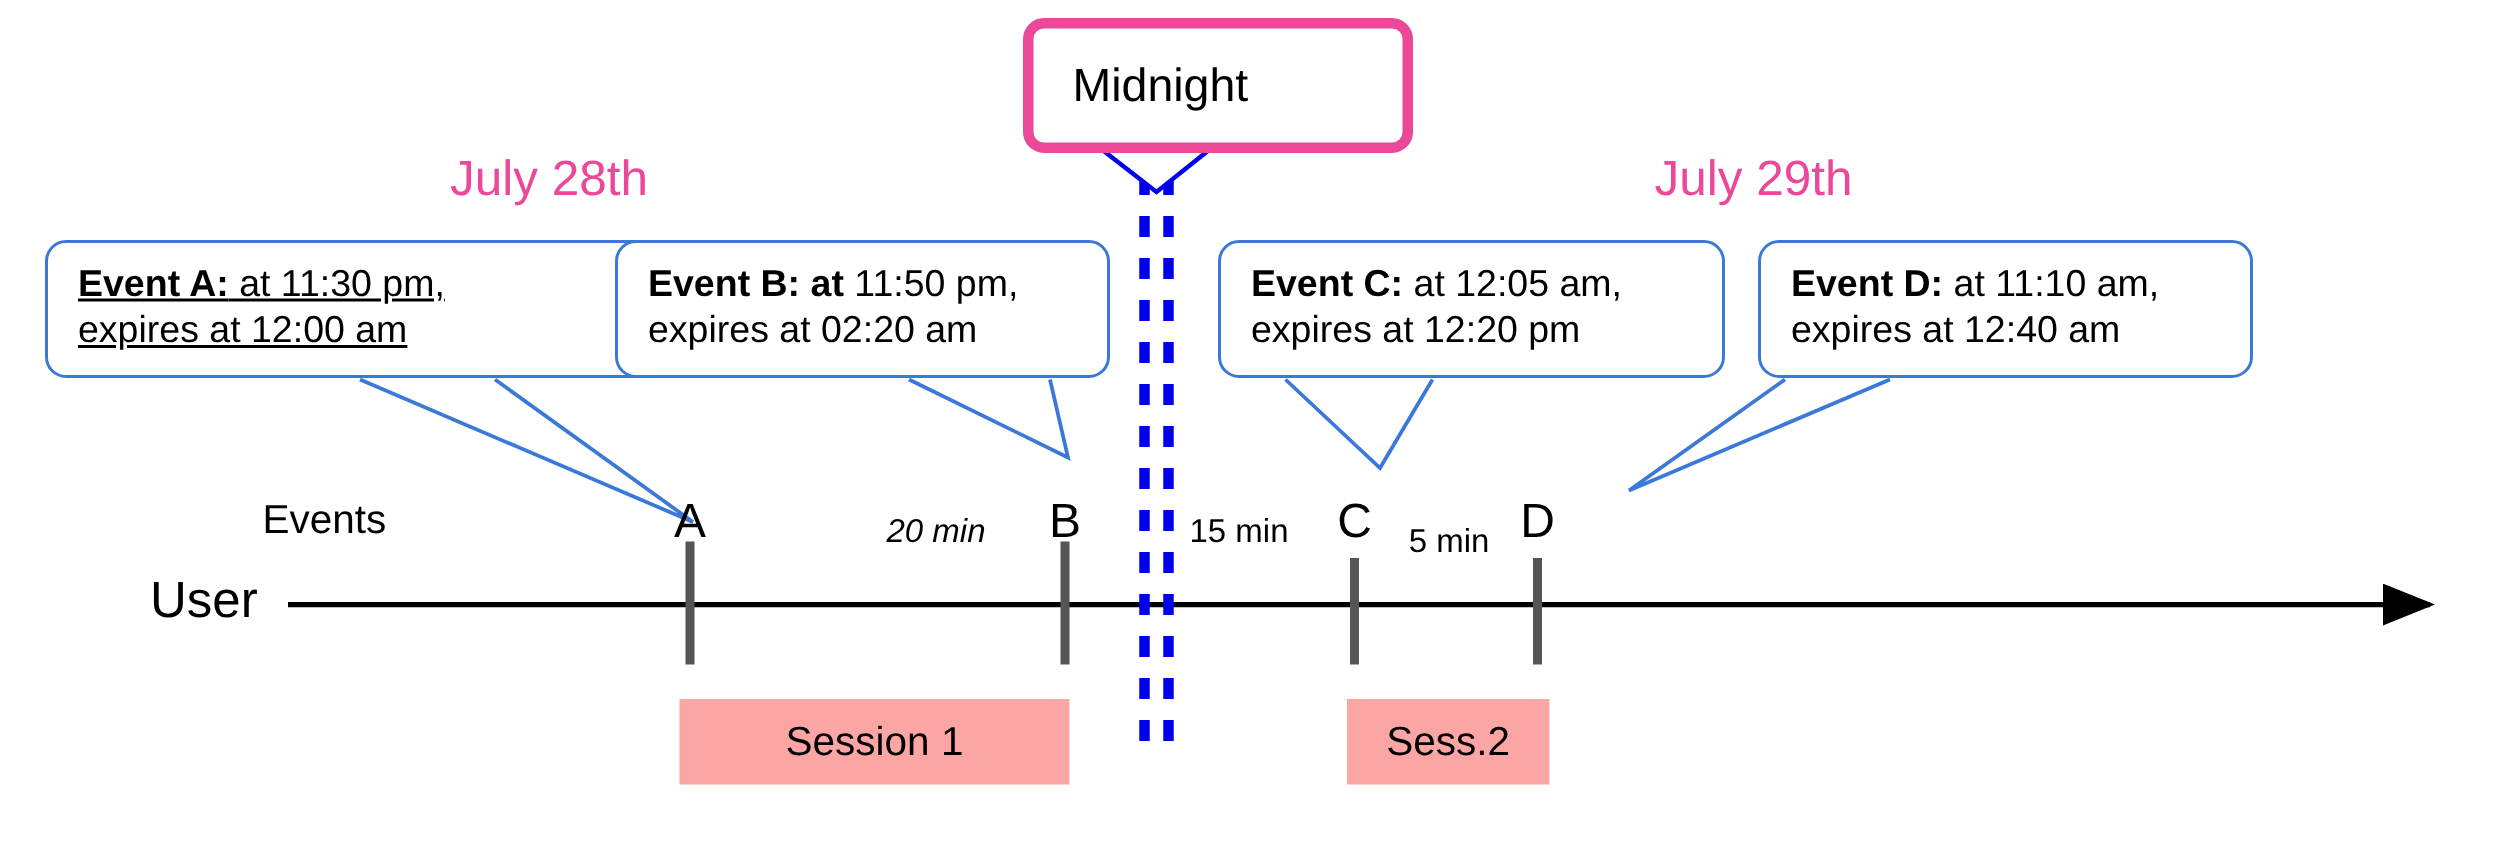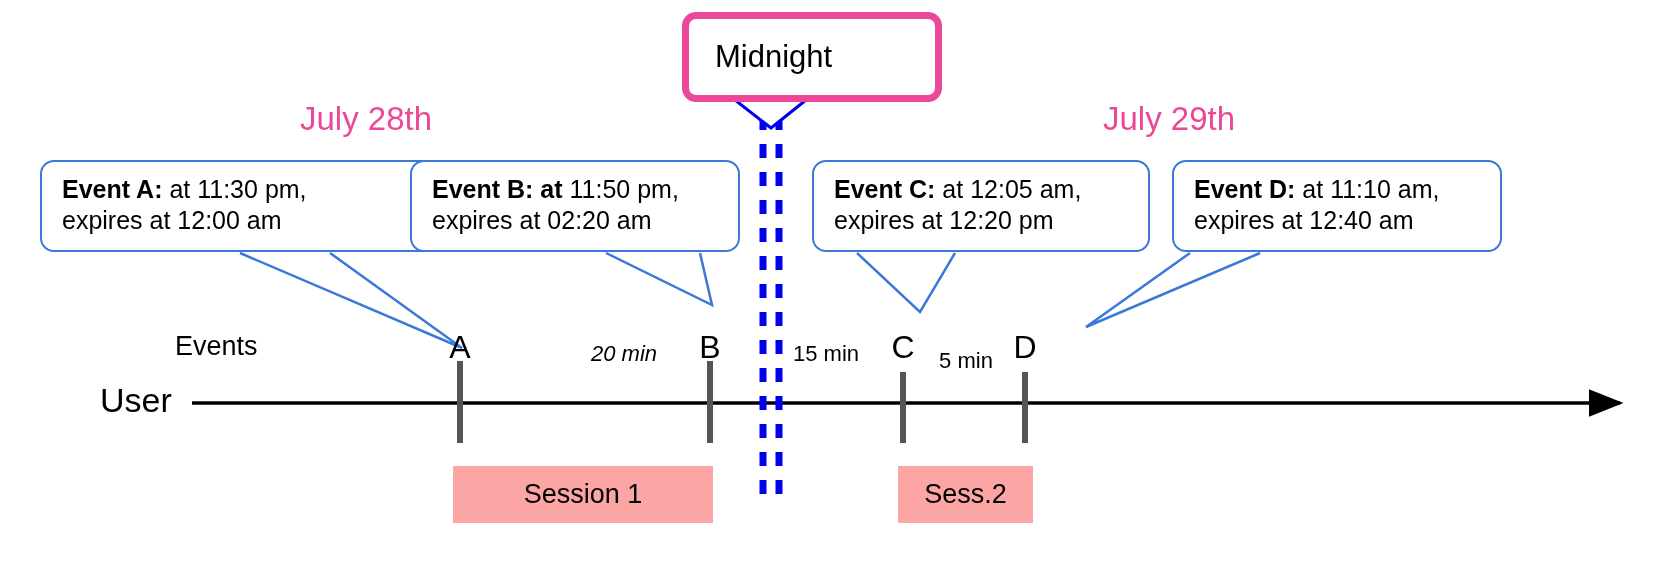--- a/index.html
+++ b/index.html
@@ -142,21 +142,21 @@
     <polyline points="1190,253 1086,327 1260,253" fill="none" stroke="#3b78d8" stroke-width="2.5"></polyline>
   </svg>
 
   <div id="midnight-callout">
     <span>Midnight</span>
   </div>
 
   <div class="date-label" style="left:300px; top:100px;">July 28th</div>
   <div class="date-label" style="left:1087px; top:100px;margin-left:16px;">July 29th</div>
 
-  <div class="callout" style="left:40px; top:160px; width:424px; height:92px;">
+  <div class="callout" style="left:30px; top:160px; width:424px; height:92px;text-decoration:underline;">
     <span class="lead">Event A:</span><span> at 11:30 pm,</span>
     <span class="line2">expires at 12:00 am</span>
   </div>
 
   <div class="callout" style="left:410px; top:160px; width:330px; height:92px;">
     <span class="lead">Event B: at</span><span> 11:50 pm,</span>
     <span class="line2">expires at 02:20 am</span>
   </div>
 
   <div class="callout" style="left:812px; top:160px; width:338px; height:92px;">

